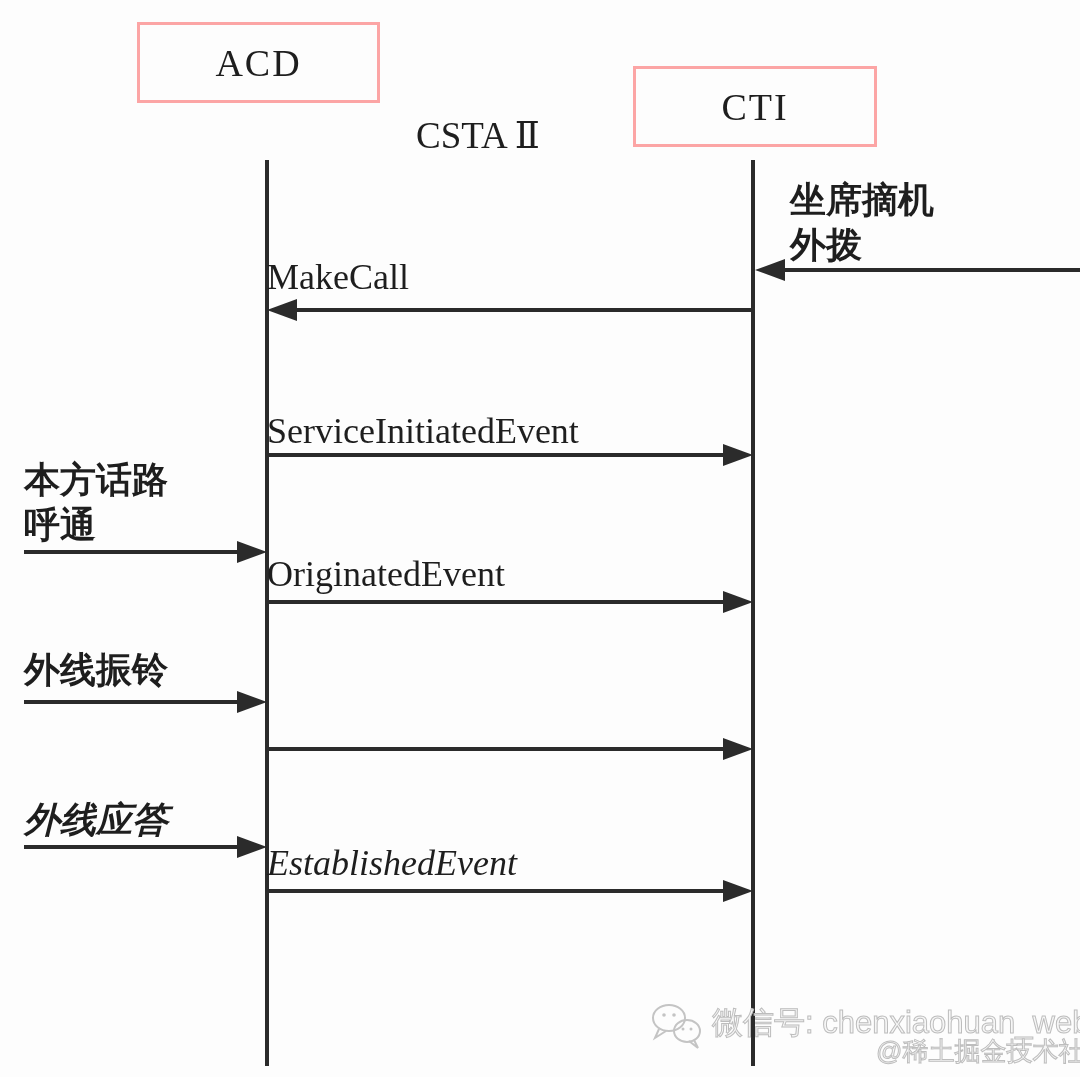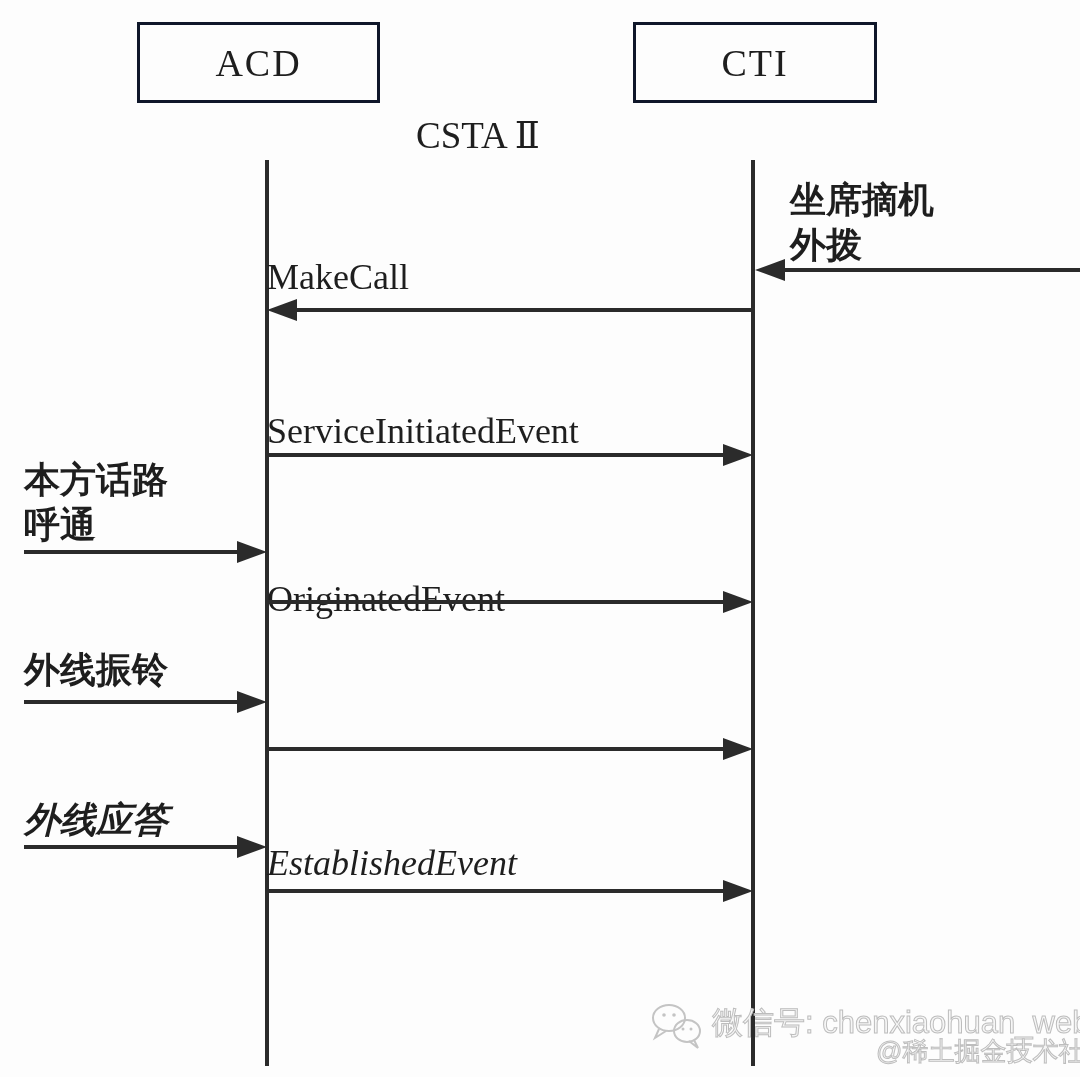--- a/index.html
+++ b/index.html
@@ -9,21 +9,21 @@
     height: 1077px;
     background: #fdfdfd;
     overflow: hidden;
     font-family: "Liberation Serif", "DejaVu Serif", serif;
     color: #1e1e1e;
   }
   .actor-box {
     position: absolute;
     top: 22px;
     height: 75px;
-    border: 3px solid #0f172a;
+    border: 3px solid #fca5a5;
     background: #fdfdfd;
     display: flex;
     align-items: center;
     justify-content: center;
     font-size: 38px;
     letter-spacing: 2px;
   }
   .protocol-title {
     position: absolute;
     top: 114px;
@@ -85,21 +85,21 @@
   .wm-icon { position: absolute; left: 648px; top: 1000px; }
 </style>
 </head>
 <body>
 
 <div id="stage">
 
   <div class="actor-box" style="left:137px; width:237px;">
     <span>ACD</span>
   </div>
-  <div class="actor-box" style="left:633px; width:238px;">
+  <div class="actor-box" style="left:633px; width:238px;margin-top:44px;">
     <span>CTI</span>
   </div>
 
   <div class="protocol-title">CSTA Ⅱ</div>
 
   <div class="lifeline" style="left:265px; top:160px; height:906px;"></div>
   <div class="lifeline" style="left:751px; top:160px; height:906px;"></div>
 
   <div class="cn-label" style="left:790px; top:178px; width:260px;">坐席摘机
 外拨</div>
@@ -120,21 +120,21 @@
     <div class="head-right"></div>
   </div>
 
   <div class="cn-label" style="left:24px; top:458px; width:243px;">本方话路
 呼通</div>
   <div class="arrow" style="left:24px; top:541px; width:243px;">
     <div class="shaft"></div>
     <div class="head-right"></div>
   </div>
 
-  <div class="msg-label" style="top:553px;margin-top:25px;">OriginatedEvent</div>
+  <div class="msg-label" style="top:553px;">OriginatedEvent</div>
   <div class="arrow" style="left:267px; top:591px; width:486px;">
     <div class="shaft"></div>
     <div class="head-right"></div>
   </div>
 
   <div class="cn-label" style="left:24px; top:648px; width:230px;">外线振铃</div>
   <div class="arrow" style="left:24px; top:691px; width:243px;">
     <div class="shaft"></div>
     <div class="head-right"></div>
   </div>

